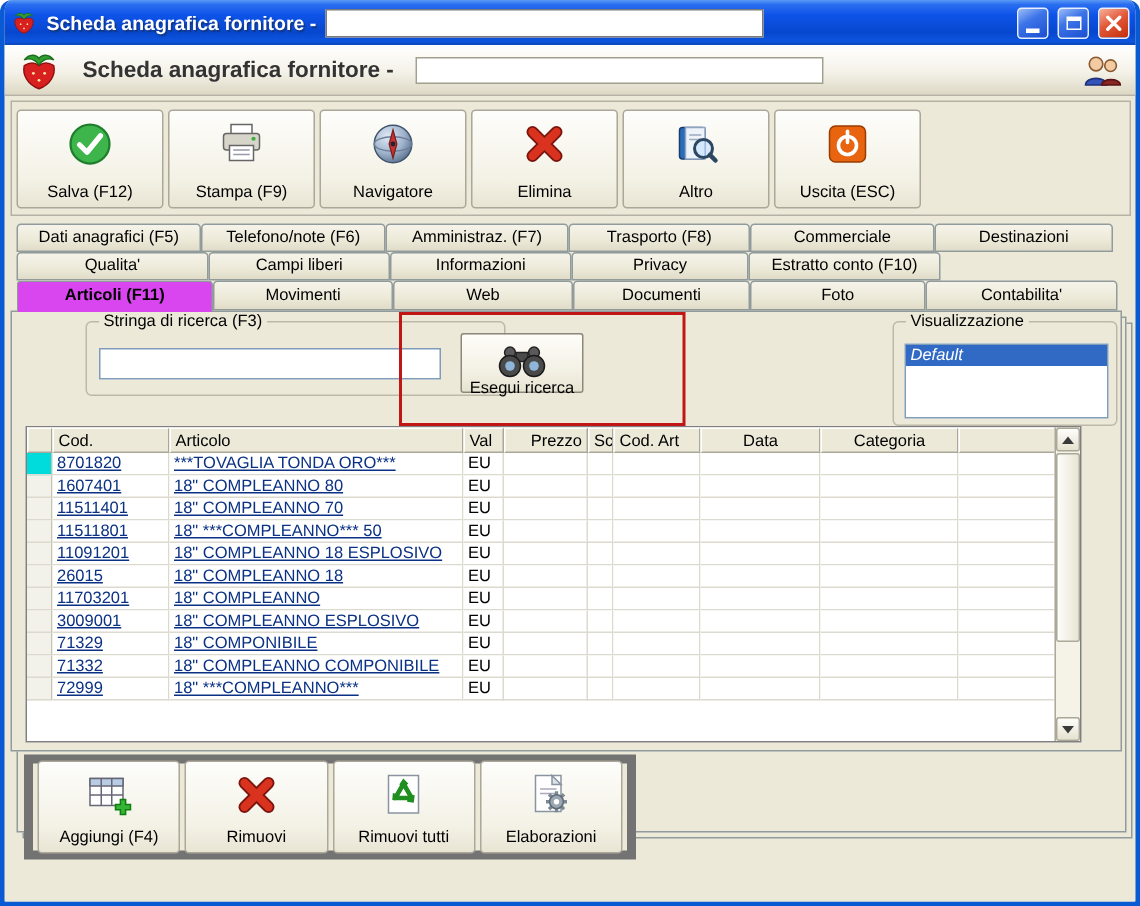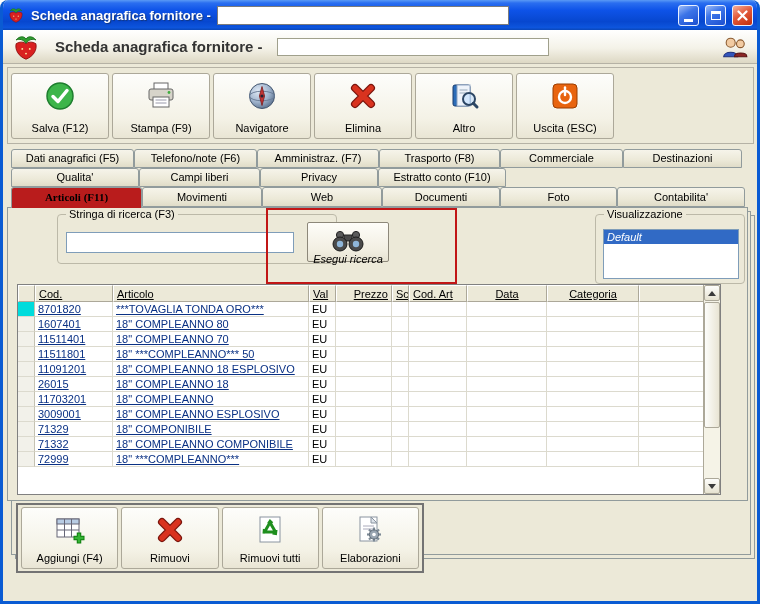--- a/index.html
+++ b/index.html
@@ -50,40 +50,40 @@
     width: 98px; height: 66px; border: 1px solid #aca899; border-radius: 3px;
     background: linear-gradient(180deg, #fdfdfb 0%, #f4f2e6 70%, #e9e5d4 100%);
     display: flex; flex-direction: column; align-items: center; justify-content: space-between;
     padding: 5px 2px 4px 2px; cursor: pointer; font-family: "Liberation Sans", sans-serif;
   }
   .tb-label { font-size: 11px; color: #000; white-space: nowrap; }
   .tb-icon { height: 34px; display: flex; align-items: center; justify-content: center; }
 
   .bottom-panel {
     position: absolute; left: 13px; top: 503px; width: 408px; height: 70px;
-    border: 2px solid #737373; background: #ece9d8;
+    border: 6px solid #737373; background: #ece9d8;
     display: flex; align-items: center; padding: 18px 3px; gap: 3px; z-index: 6;
   }
   .bottom-panel .tb { height: 62px; }
 
   
   .tabrow { position: absolute; left: 8px; display: flex; z-index: 5; }
   .tabrow-1 { top: 149px; }
   .tabrow-2 { top: 168px; }
   .tabrow-3 { top: 187px; }
   .tab {
     height: 19px; line-height: 17px; text-align: center; font-size: 11px;
     background: linear-gradient(180deg, #f6f4ea 0%, #ece9d8 60%, #e0dcc8 100%);
     border: 1px solid #919b9c; border-radius: 3px 3px 0 0; cursor: pointer;
     overflow: hidden; white-space: nowrap;
   }
   .tabrow-3 .tab { height: 20px; line-height: 18px; }
   .tab.active {
-    height: 21px; font-weight: bold; background: #b91c1c;
-    border-bottom: none; z-index: 7; position: relative; font-family: Liberation Serif, serif;
+    height: 21px; font-weight: bold; background: #d946ef;
+    border-bottom: none; z-index: 7; position: relative;
   }
 
   
   .stack { position: absolute; border: 1px solid #919b9c; background: #ece9d8; }
   .stack-b { left: 12px; top: 215px; width: 740px; height: 344px; z-index: 0; }
   .stack-a { left: 8px;  top: 211px; width: 740px; height: 344px; z-index: 1; }
   .tabpage {
     position: absolute; left: 4px; top: 207px; width: 741px; height: 294px;
     border: 1px solid #919b9c; background: #ece9d8; z-index: 2;
   }
@@ -97,37 +97,37 @@
   .viz-group { left: 547px; top: 6px; width: 150px; height: 70px; }
   .viz-list { position: absolute; left: 7px; top: 14px; width: 136px; height: 50px; overflow: hidden; font-style: italic; }
   .list-item { font-size: 11px; padding: 1px 3px; cursor: pointer; }
   .list-item.selected { background: #316ac5; color: #fff; }
 
   .search-btn {
     position: absolute; left: 299px; top: 14px; width: 82px; height: 40px;
     border: 1px solid #8d887a; border-radius: 2px;
     background: linear-gradient(180deg, #fefdf9 0%, #f2efe2 70%, #e7e3d2 100%);
     display: flex; flex-direction: column; align-items: center; justify-content: space-between;
-    padding: 6px 2px 4px 2px; cursor: pointer; font-style: italic;
+    padding: 6px 2px 4px 2px; cursor: pointer;
   }
 
   .annotation {
     position: absolute; left: 263px; top: 208px; width: 191px; height: 76px;
     border: 2px solid #c11616; z-index: 10; pointer-events: none;
   }
 
   
   .grid { position: absolute; left: 9px; top: 76px; width: 704px; height: 211px; border: 1px solid #808080; background: #fff; }
   .grid-table-area { position: absolute; left: 0; top: 0; right: 17px; bottom: 0; overflow: hidden; background: #fff; }
   table.dg { border-collapse: separate; border-spacing: 0; table-layout: fixed; width: 686px; }
   .dg th {
     height: 17px; background: #ece9d8; font-weight: normal; font-size: 11px; text-align: left;
     padding: 0 3px; border-top: 1px solid #fff; border-left: 1px solid #fff;
     border-right: 1px solid #aca899; border-bottom: 1px solid #aca899;
-    overflow: hidden; white-space: nowrap; cursor: pointer; text-decoration: underline;
+    overflow: hidden; white-space: nowrap; cursor: pointer;
   }
   .dg th.th-right { text-align: right; }
   .dg th.th-center { text-align: center; }
   .dg td {
     height: 15px; font-size: 11px; padding: 0 3px;
     border-right: 1px solid #dcdace; border-bottom: 1px solid #dcdace;
     overflow: hidden; white-space: nowrap; background: #fff;
   }
   .dg td.ind { background: #f2f1ea; border-right: 1px solid #c5c2b2; }
   .dg tbody tr:first-child td.ind { background: #00dcdc; }
@@ -275,20 +275,21 @@
     <div class="tab" style="width:123px">Dati anagrafici (F5)</div>
     <div class="tab" style="width:123px">Telefono/note (F6)</div>
     <div class="tab" style="width:122px">Amministraz. (F7)</div>
     <div class="tab" style="width:121px">Trasporto (F8)</div>
     <div class="tab" style="width:123px">Commerciale</div>
     <div class="tab" style="width:119px">Destinazioni</div>
   </div>
   <div class="tabrow tabrow-2">
     <div class="tab" style="width:128px">Qualita'</div>
     <div class="tab" style="width:121px">Campi liberi</div>
+    <div class="tab" style="width:121px">Informazioni</div>
     <div class="tab" style="width:118px">Privacy</div>
     <div class="tab" style="width:128px">Estratto conto (F10)</div>
   </div>
   <div class="tabrow tabrow-3">
     <div class="tab active" style="width:131px">Articoli (F11)</div>
     <div class="tab" style="width:120px">Movimenti</div>
     <div class="tab" style="width:120px">Web</div>
     <div class="tab" style="width:118px">Documenti</div>
     <div class="tab" style="width:117px">Foto</div>
     <div class="tab" style="width:128px">Contabilita'</div>

